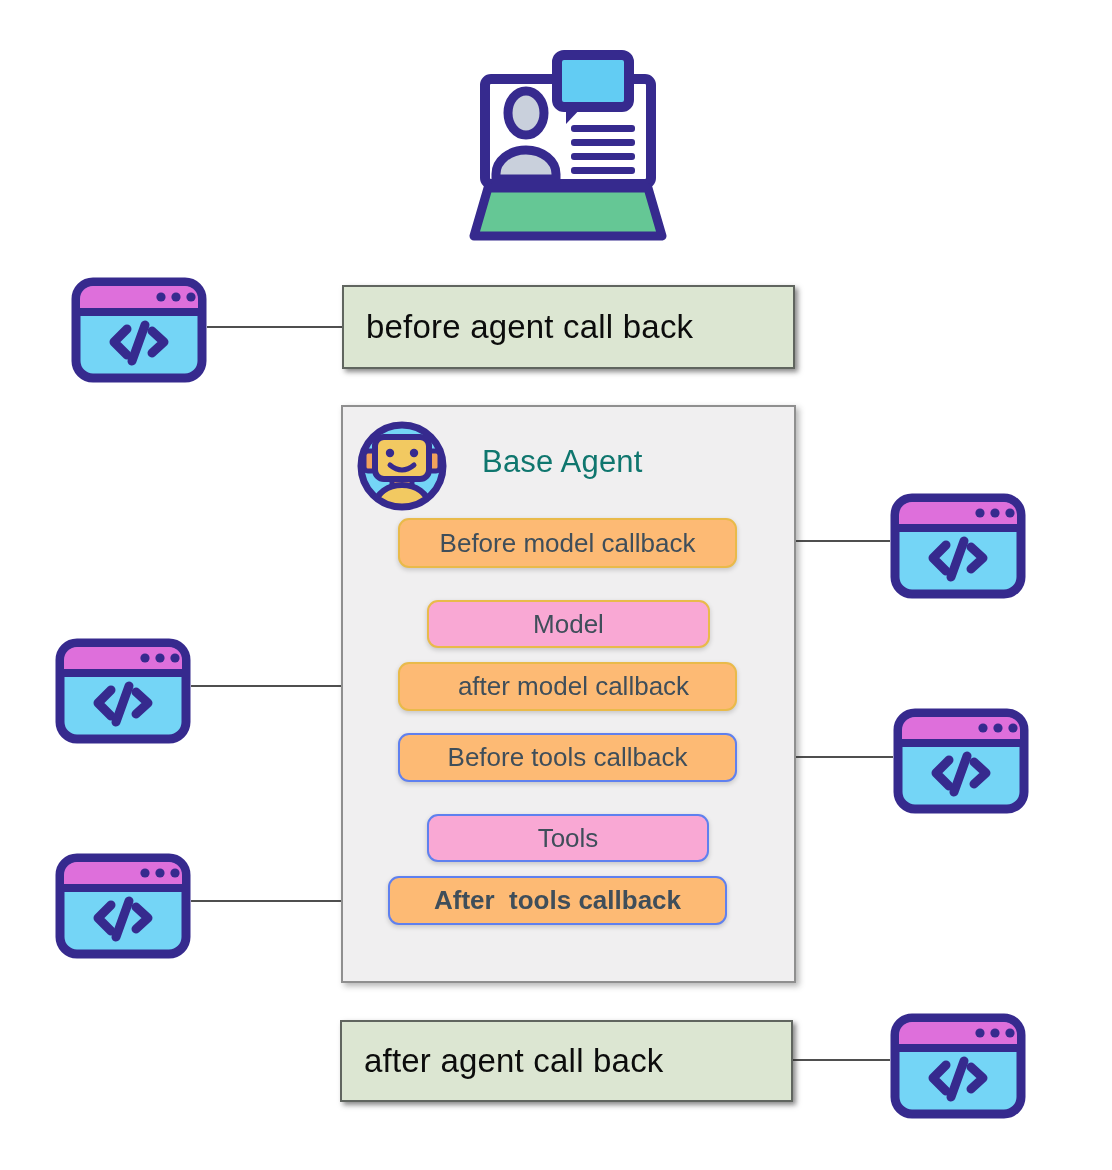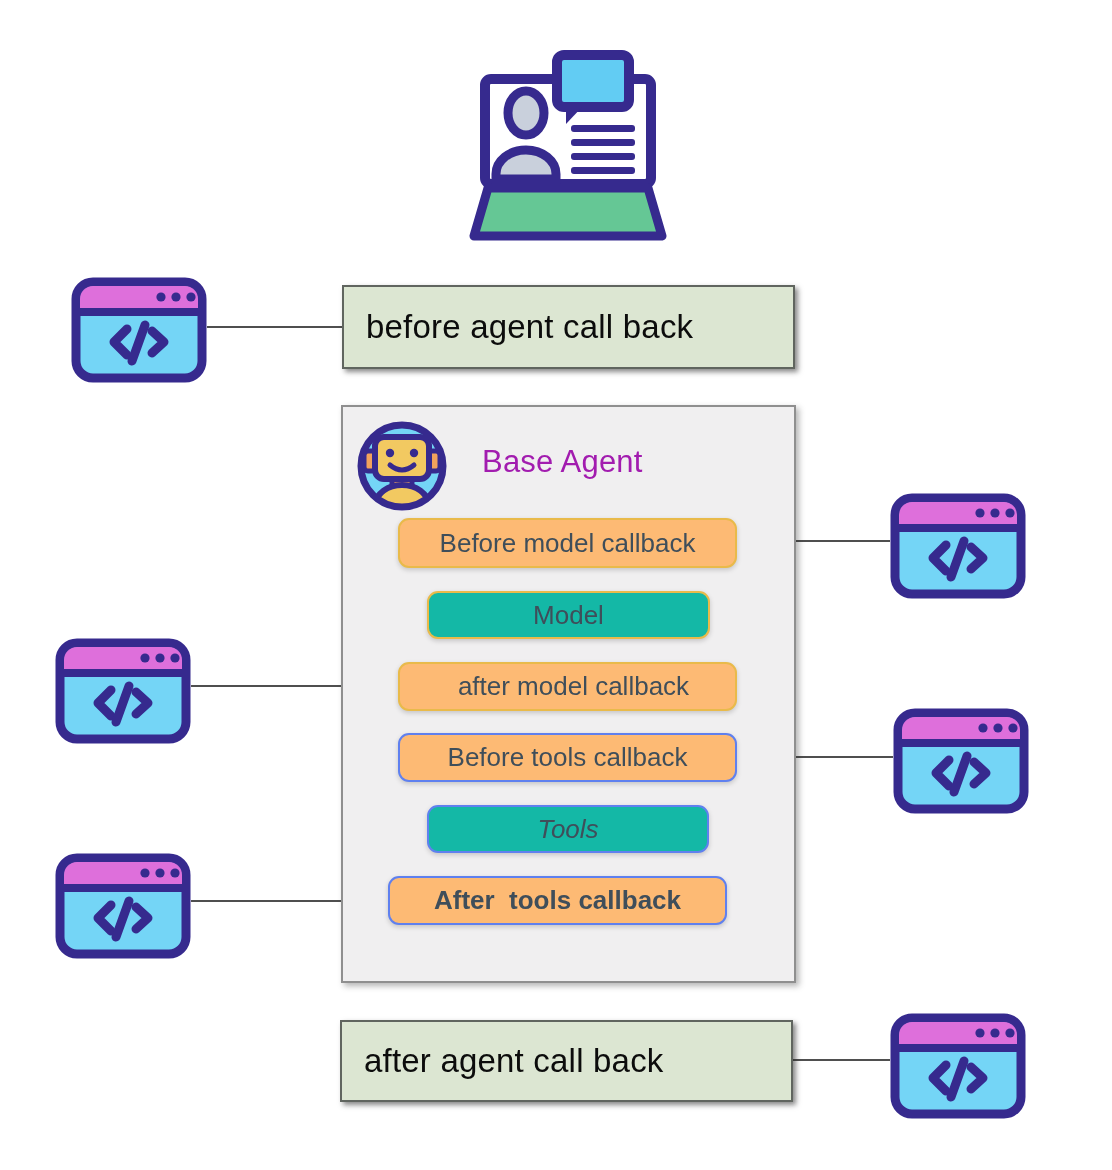--- a/index.html
+++ b/index.html
@@ -37,46 +37,46 @@
     position:absolute;
     left:341px;top:405px;width:455px;height:578px;
     background:#f0eff0;
     border:2px solid #8f8f8f;
     box-sizing:border-box;
     box-shadow:3px 3px 6px rgba(40,40,40,0.35);
   }
   #base-agent-title{
     position:absolute;
     left:482px;top:444px;
-    font-size:31px;color:#a21caf;
+    font-size:31px;color:#0f766e;
     letter-spacing:0.2px;
   }
   #robot-wrap{position:absolute;left:356px;top:420px;width:92px;height:92px;}
 
   
   .step{
     position:absolute;
     display:flex;align-items:center;justify-content:center;
     border-radius:11px;
     box-sizing:border-box;
     font-size:26px;
     color:#3f4e5a;
     white-space:pre;
     box-shadow:0 2px 5px rgba(0,0,0,0.18);
   }
   .fill-green{background:#fdba74;}
-  .fill-white{background:#14b8a6;}
+  .fill-white{background:#f9a8d4;margin-top:9px;}
   .border-yellow{border:2px solid #e9ba4a;}
   .border-blue{border:2px solid #5f80ef;}
 
   #step-before-model{left:398px;top:518px;width:339px;height:50px;}
   #step-model{left:427px;top:591px;width:283px;height:48px;}
   #step-after-model{left:398px;top:662px;width:339px;height:49px;padding-left:12px;}
   #step-before-tools{left:398px;top:733px;width:339px;height:49px;}
-  #step-tools{left:427px;top:805px;width:282px;height:48px;font-style:italic;}
+  #step-tools{left:427px;top:805px;width:282px;height:48px;}
   #step-after-tools{left:388px;top:876px;width:339px;height:49px;font-weight:bold;}
 
   
   .code-icon{position:absolute;width:136px;height:106px;}
   #code-icon-left-1{left:71px;top:277px;}
   #code-icon-left-2{left:55px;top:638px;}
   #code-icon-left-3{left:55px;top:853px;}
   #code-icon-right-1{left:890px;top:493px;}
   #code-icon-right-2{left:893px;top:708px;}
   #code-icon-right-3{left:890px;top:1013px;}

